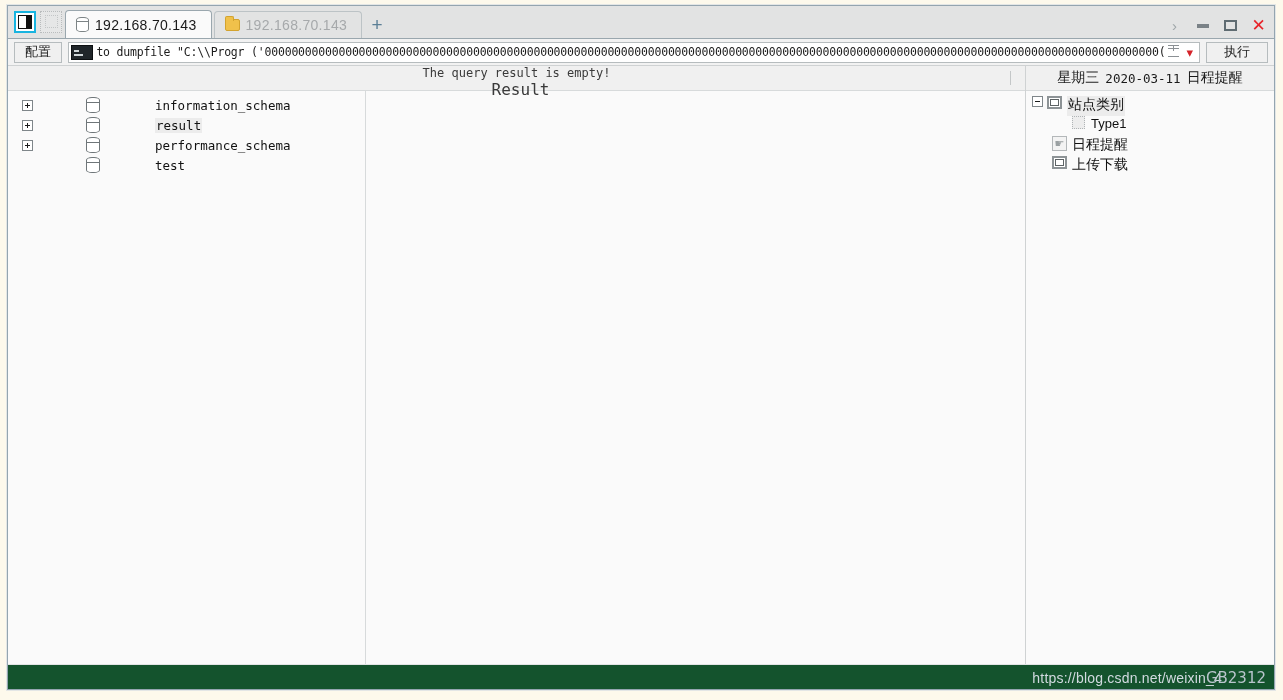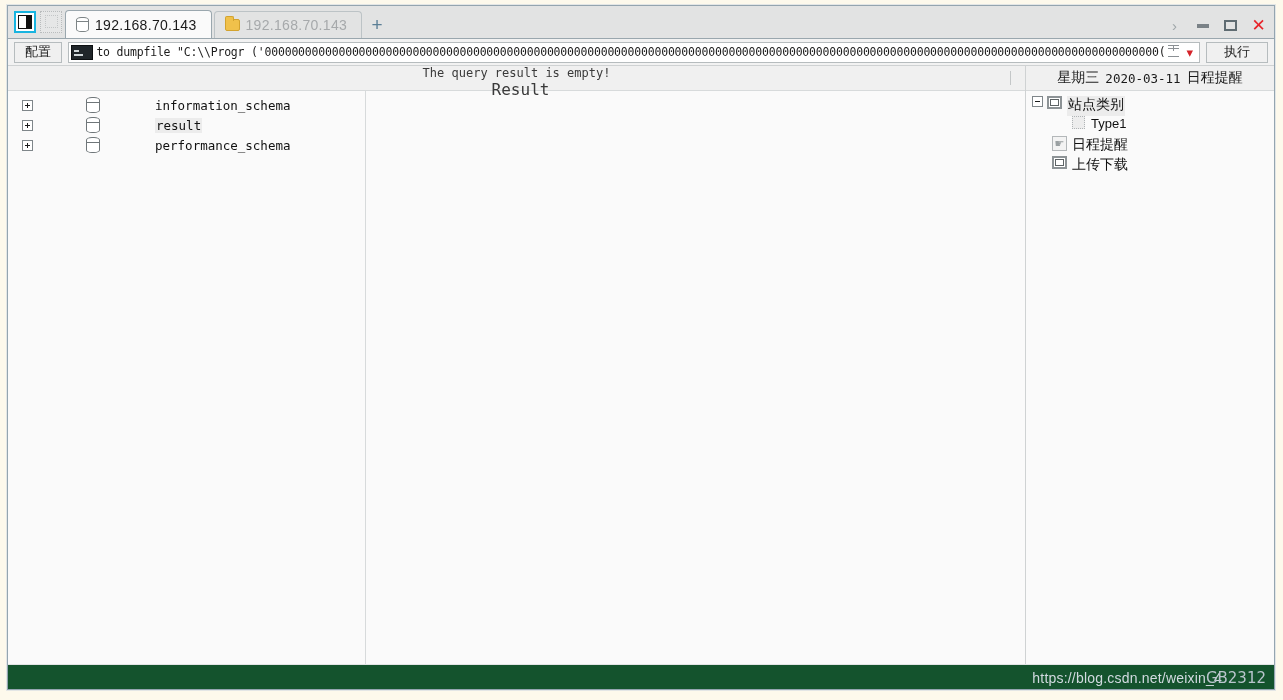--- a/index.html
+++ b/index.html
@@ -317,20 +317,25 @@
             <span class="db-ico"></span>
             <span class="lbl-hl">result</span>
           </div>
 
           <div class="trow">
             <span class="expander plus"></span>
             <span class="db-ico"></span>
             <span>performance_schema</span>
           </div>
 
+          <div class="trow">
+            <span class="expander none"></span>
+            <span class="db-ico"></span>
+            <span>test</span>
+          </div>
 
         </div>
         <div class="result-pane"></div>
       </div>
     </div>
 
     <div class="right">
       <div class="date-head">
         <span>星期三</span>
         <span class="dnum">2020-03-11</span>

